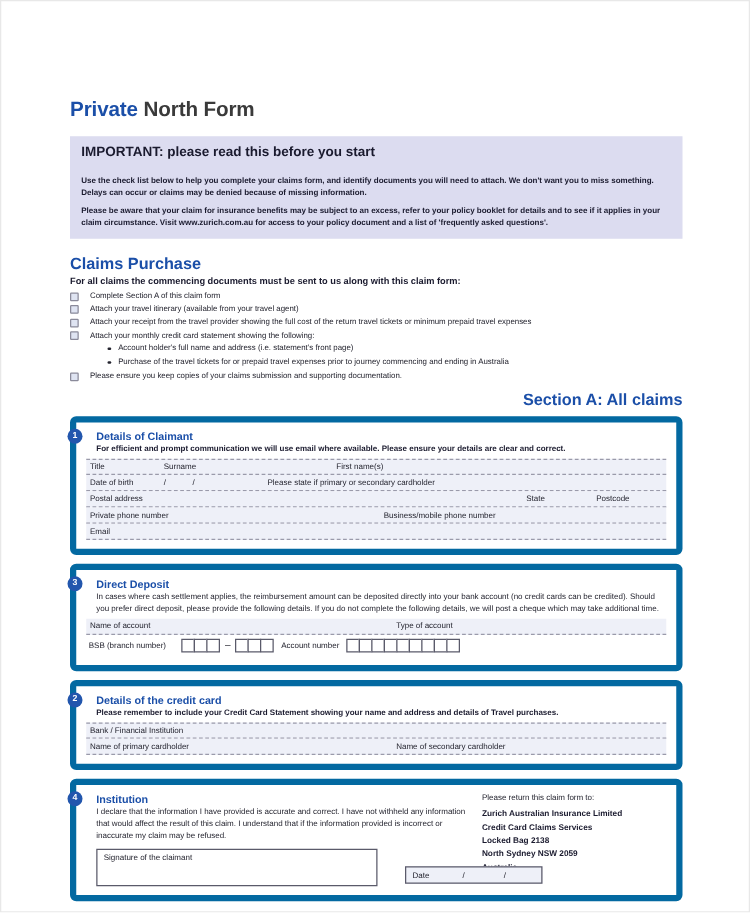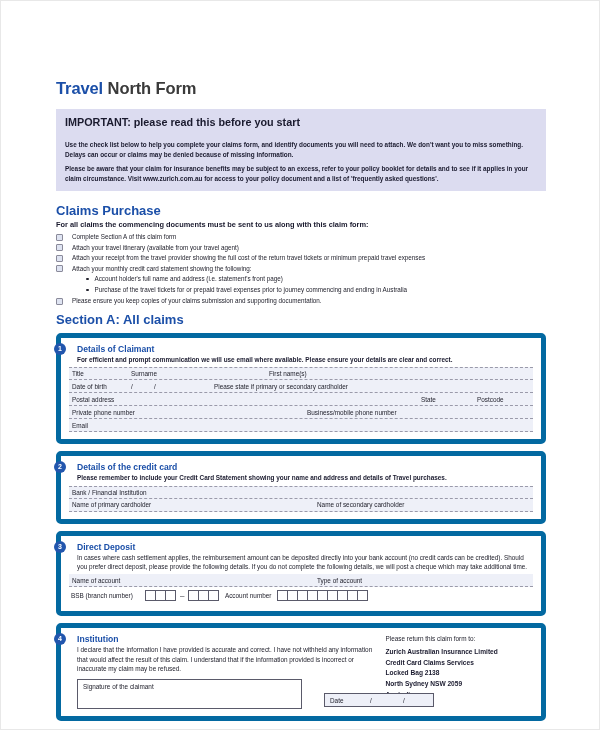--- a/index.html
+++ b/index.html
@@ -109,20 +109,21 @@
     margin-top: 2.5px;
     margin-right: 6px;
   }
   .sub-label { font-size: 6.3px; color: #23232e; line-height: 1.25; }
 
   .section-a-heading {
     font-size: 13px;
     font-weight: bold;
     color: #1b4fa8;
     margin-bottom: 6px;
+    text-align: right;
   }
 
   
   .card {
     position: relative;
     border: 5px solid #0369a1;
     border-radius: 5px;
     background: #ffffff;
     padding: 6px 8px 7px 8px;
     margin-bottom: 7px;
@@ -248,21 +249,21 @@
   }
   .date-box .fl { top: 3.5px; }
 </style>
 </head>
 <body>
 
 <div id="page">
   <div class="sheet">
 
     <div class="form-title">
-      <span class="brandword">Travel</span><span> North Form</span>
+      <span class="brandword">Private</span><span> North Form</span>
     </div>
 
     <div class="important-box">
       <div class="important-heading">IMPORTANT: please read this before you start</div>
       <div class="important-para">Use the check list below to help you complete your claims form, and identify documents you will need to attach. We don't want you to miss something. Delays can occur or claims may be denied because of missing information.</div>
       <div class="important-para">Please be aware that your claim for insurance benefits may be subject to an excess, refer to your policy booklet for details and to see if it applies in your claim circumstance. Visit www.zurich.com.au for access to your policy document and a list of 'frequently asked questions'.</div>
     </div>
 
     <div class="blue-heading">Claims Purchase</div>
     <div class="checklist-intro">For all claims the commencing documents must be sent to us along with this claim form:</div>
@@ -326,68 +327,68 @@
       <div class="field-row">
         <span class="fl" style="left:3px;">Private phone number</span>
         <span class="fl" style="left:238px;">Business/mobile phone number</span>
       </div>
       <div class="field-row">
         <span class="fl" style="left:3px;">Email</span>
       </div>
     </div>
 
     <div class="card">
+      <div class="badge">3</div>
+      <div class="card-title">Direct Deposit</div>
+      <div class="card-note plain">In cases where cash settlement applies, the reimbursement amount can be deposited directly into your bank account (no credit cards can be credited). Should you prefer direct deposit, please provide the following details. If you do not complete the following details, we will post a cheque which may take additional time.</div>
+
+      <div class="field-row" style="border-bottom:1px dashed #9a9aaa;">
+        <span class="fl" style="left:3px;">Name of account</span>
+        <span class="fl" style="left:248px;">Type of account</span>
+      </div>
+
+      <div class="boxrow">
+        <span style="width:74px;">BSB (branch number)</span>
+        <span class="cellset">
+          <span class="cell"></span>
+          <span class="cell"></span>
+          <span class="cell"></span>
+        </span>
+        <span class="dashsep">–</span>
+        <span class="cellset">
+          <span class="cell"></span>
+          <span class="cell"></span>
+          <span class="cell"></span>
+        </span>
+        <span style="width:58px; text-align:right; padding-right:6px;">Account number</span>
+        <span class="cellset">
+          <span class="cell"></span>
+          <span class="cell"></span>
+          <span class="cell"></span>
+          <span class="cell"></span>
+          <span class="cell"></span>
+          <span class="cell"></span>
+          <span class="cell"></span>
+          <span class="cell"></span>
+          <span class="cell"></span>
+        </span>
+      </div>
+    </div>
+
+    <div class="card">
       <div class="badge">2</div>
       <div class="card-title">Details of the credit card</div>
       <div class="card-note">Please remember to include your Credit Card Statement showing your name and address and details of Travel purchases.</div>
 
       <div class="field-row first">
         <span class="fl" style="left:3px;">Bank / Financial Institution</span>
       </div>
       <div class="field-row">
         <span class="fl" style="left:3px;">Name of primary cardholder</span>
         <span class="fl" style="left:248px;">Name of secondary cardholder</span>
-      </div>
-    </div>
-
-    <div class="card">
-      <div class="badge">3</div>
-      <div class="card-title">Direct Deposit</div>
-      <div class="card-note plain">In cases where cash settlement applies, the reimbursement amount can be deposited directly into your bank account (no credit cards can be credited). Should you prefer direct deposit, please provide the following details. If you do not complete the following details, we will post a cheque which may take additional time.</div>
-
-      <div class="field-row" style="border-bottom:1px dashed #9a9aaa;">
-        <span class="fl" style="left:3px;">Name of account</span>
-        <span class="fl" style="left:248px;">Type of account</span>
-      </div>
-
-      <div class="boxrow">
-        <span style="width:74px;">BSB (branch number)</span>
-        <span class="cellset">
-          <span class="cell"></span>
-          <span class="cell"></span>
-          <span class="cell"></span>
-        </span>
-        <span class="dashsep">–</span>
-        <span class="cellset">
-          <span class="cell"></span>
-          <span class="cell"></span>
-          <span class="cell"></span>
-        </span>
-        <span style="width:58px; text-align:right; padding-right:6px;">Account number</span>
-        <span class="cellset">
-          <span class="cell"></span>
-          <span class="cell"></span>
-          <span class="cell"></span>
-          <span class="cell"></span>
-          <span class="cell"></span>
-          <span class="cell"></span>
-          <span class="cell"></span>
-          <span class="cell"></span>
-          <span class="cell"></span>
-        </span>
       </div>
     </div>
 
     <div class="card">
       <div class="badge">4</div>
       <div class="decl-wrap">
         <div class="decl-left">
           <div class="card-title">Institution</div>
           <div class="decl-text">I declare that the information I have provided is accurate and correct. I have not withheld any information that would affect the result of this claim. I understand that if the information provided is incorrect or inaccurate my claim may be refused.</div>
           <div class="sig-area">

